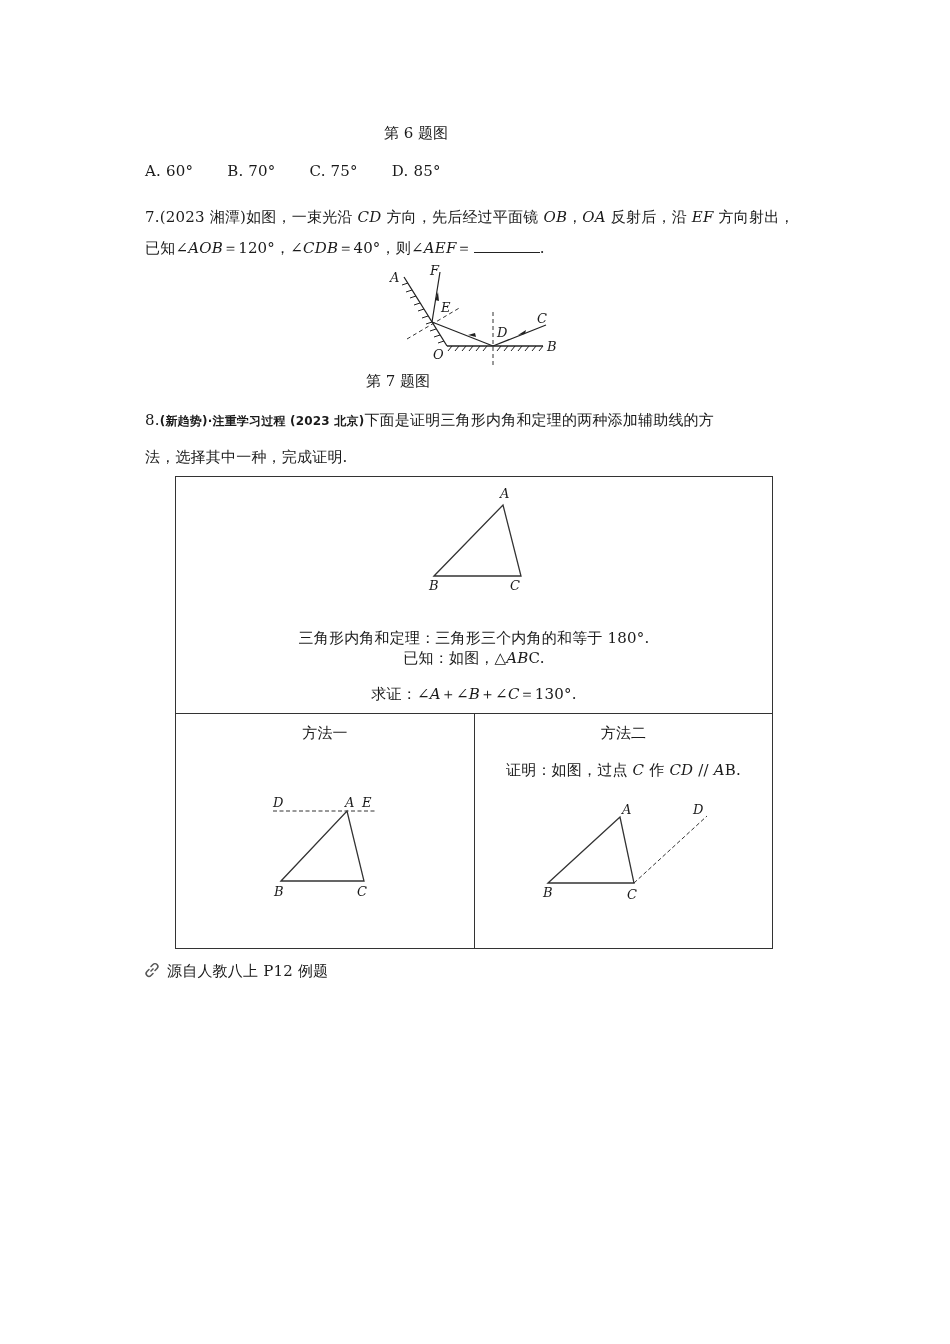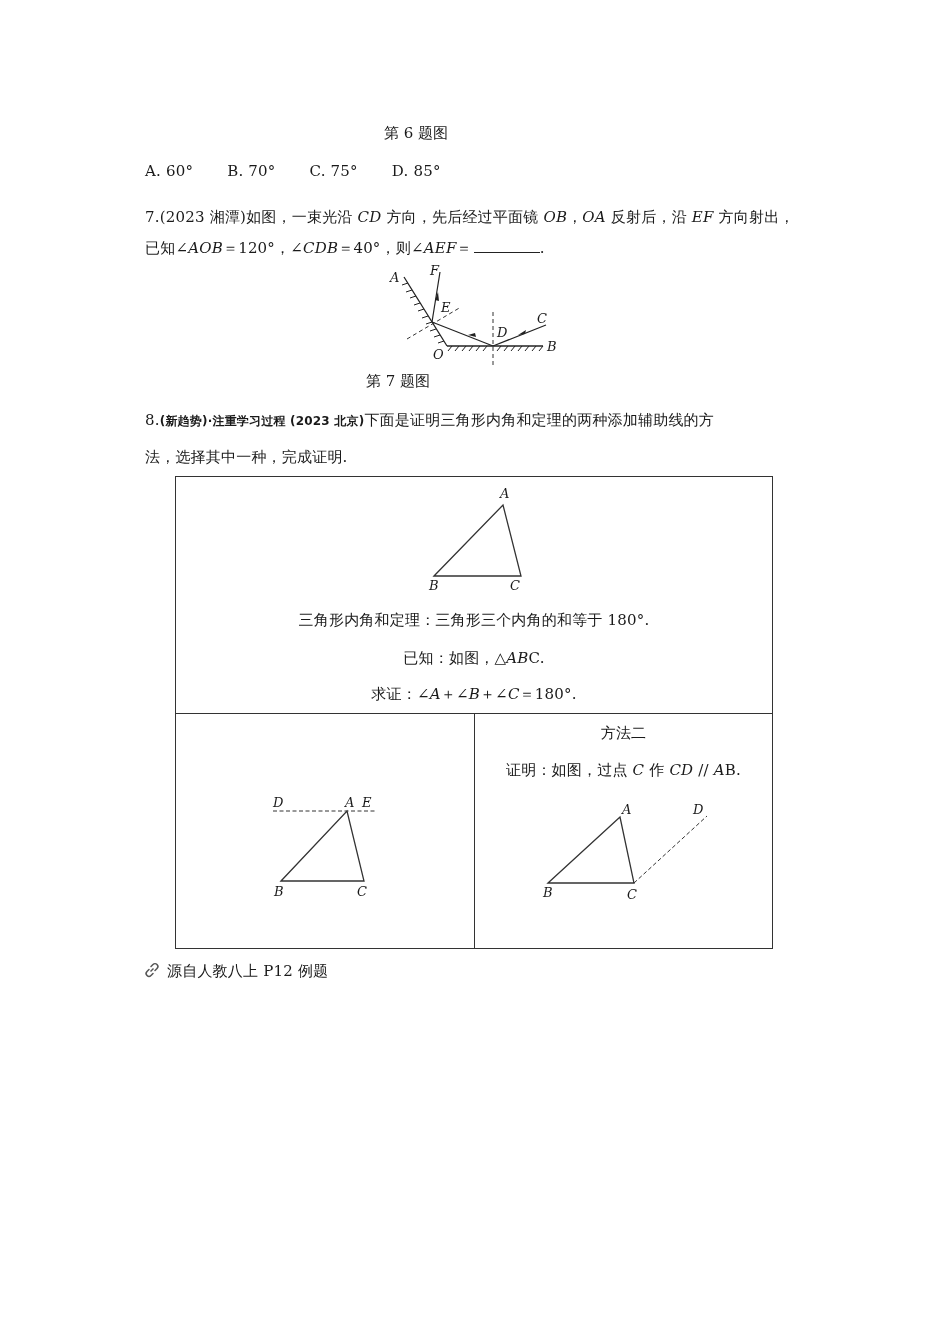--- a/index.html
+++ b/index.html
@@ -96,26 +96,27 @@
 <div class="abs line" style="left:145px;top:448px;">法，选择其中一种，完成证明.</div>
 
 <div class="tbl">
   <div class="tbl-top">
     <svg style="position:absolute;left:250px;top:6px;" width="100" height="112" viewBox="0 0 100 112">
       <polygon points="8,93 77,22 95,93" fill="none" stroke="#333" stroke-width="1.3"></polygon>
       <text x="74" y="15">A</text>
       <text x="3" y="107">B</text>
       <text x="84" y="107">C</text>
     </svg>
-    <div class="center line" style="top:134px;">三角形内角和定理：三角形三个内角的和等于 180°.</div>
+    <div class="center line" style="top:152px;">三角形内角和定理：三角形三个内角的和等于 180°.</div>
     <div class="center line" style="top:172px;"><span>已知：如图，△</span><span class="it">AB</span><span>C.</span></div>
-    <div class="center line" style="top:208px;"><span>求证：∠</span><span class="it">A</span><span>＋∠</span><span class="it">B</span><span>＋∠</span><span class="it">C</span><span>＝180°.</span></div>
+    <div class="center line" style="top:208px;"><span>求证：∠</span><span class="it">A</span><span>＋∠</span><span class="it">B</span><span>＋∠</span><span class="it">C</span><span>＝130°.</span></div>
   </div>
 
   <div class="tbl-left">
+    <div class="center line" style="top:10px;">方法一</div>
     <svg style="position:absolute;left:93px;top:82px;" width="120" height="110" viewBox="0 0 120 110">
       <line x1="4" y1="15" x2="106" y2="15" stroke="#333" stroke-width="1" stroke-dasharray="4,2.5"></line>
       <polygon points="12,85 78,15 95,85" fill="none" stroke="#333" stroke-width="1.3"></polygon>
       <text x="4" y="11">D</text>
       <text x="76" y="11">A</text>
       <text x="93" y="11">E</text>
       <text x="5" y="100">B</text>
       <text x="88" y="100">C</text>
     </svg>
   </div>

